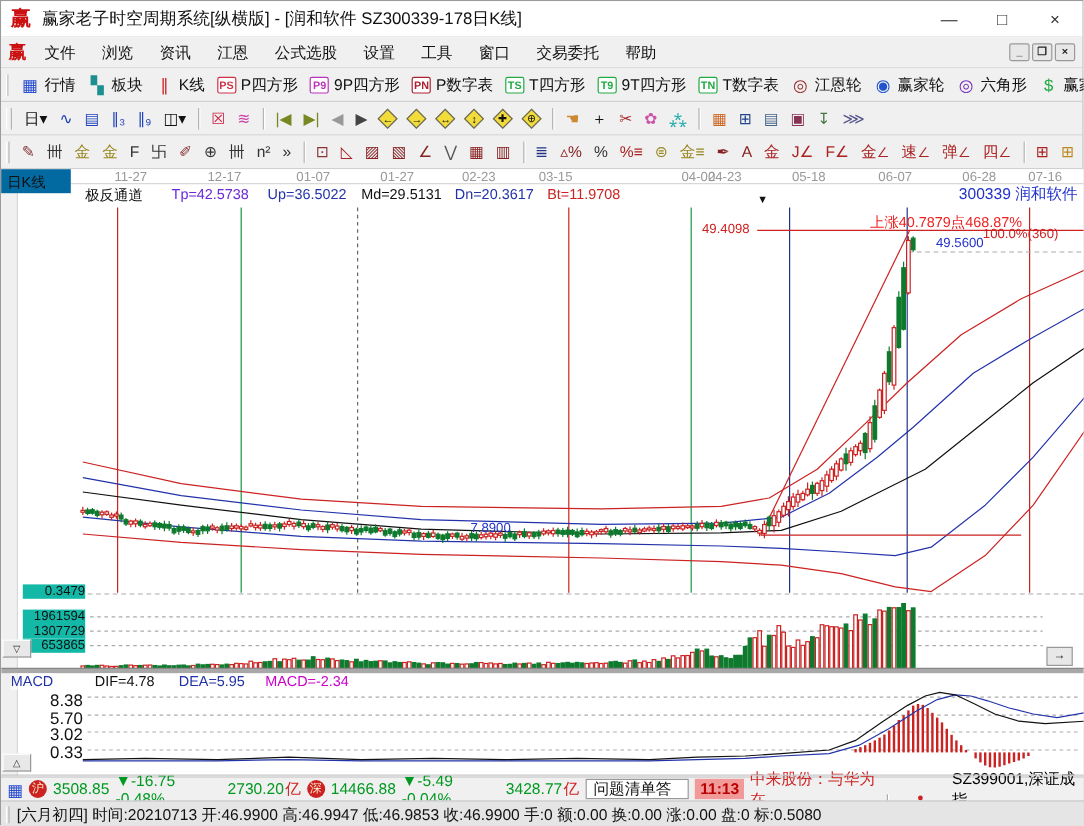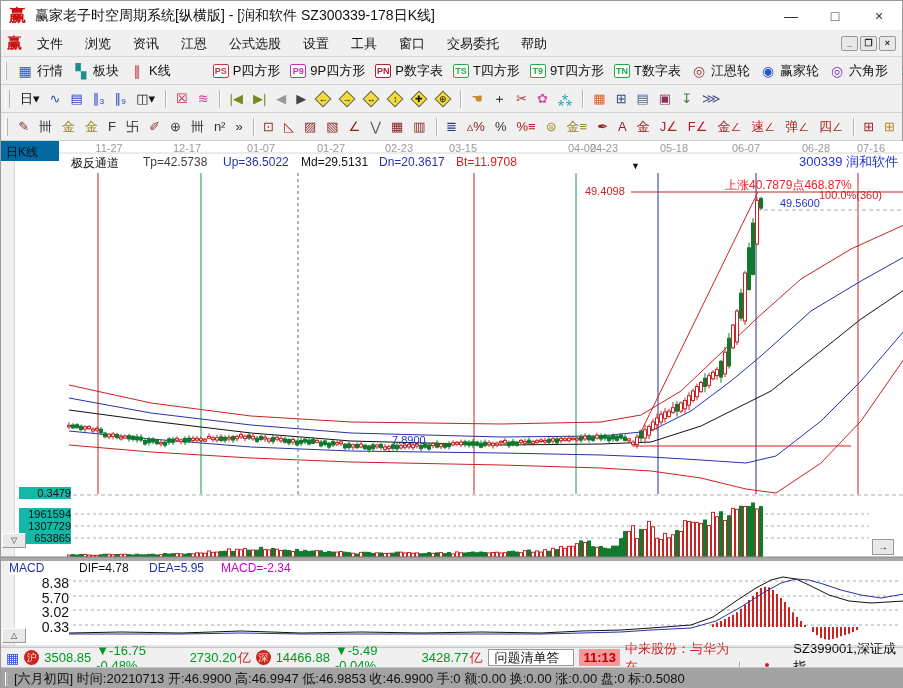--- a/index.html
+++ b/index.html
@@ -35,21 +35,21 @@
   .stock{position:absolute;right:6px;top:12px;font-size:13px;color:#23c;z-index:4}
   .ann{position:absolute;z-index:4;white-space:nowrap}
   .scalelab{position:absolute;left:18px;width:52px;text-align:right;font-size:11px;color:#111;z-index:4;background:#14b8a6}
   .mlab{position:absolute;left:24px;width:44px;text-align:right;font-size:14px;color:#111;z-index:4}
   .panelbtn{position:absolute;left:1px;width:24px;height:15px;background:#e8e8e8;border:1px solid #999;border-top-color:#fff;border-left-color:#fff;font-size:8px;text-align:center;line-height:13px;color:#333;z-index:6}
   .arrowbtn{position:absolute;left:871px;width:22px;height:16px;background:#e8e8e8;border:1px solid #999;font-size:10px;text-align:center;line-height:14px;color:#111;z-index:6}
   .mhead{position:absolute;top:420px;font-size:12px;z-index:5}
   #csvg{position:absolute;left:0;top:0;z-index:2}
   
   .status1{position:absolute;top:646px;left:0;width:903px;height:20px;background:#f0f0f0;border-top:1px solid #c8c8c8;display:flex;align-items:center;padding:0 5px;font-size:13px;gap:5px}
-  .status2{position:absolute;top:666px;left:0;width:903px;height:22px;background:#a3a3a3;border-top:1px solid #c8c8c8;display:flex;align-items:center;padding:0 4px;font-size:13px;color:#111}
+  .status2{position:absolute;top:666px;left:0;width:903px;height:22px;background:#e5e5e5;border-top:1px solid #c8c8c8;display:flex;align-items:center;padding:0 4px;font-size:13px;color:#111}
   .g{color:#009922}
   .r{color:#cc2222}
   .seal{width:15px;height:15px;border-radius:50%;background:#cc2222;color:#ffeecc;font-size:10px;line-height:15px;text-align:center;flex:none}
   .gridico{color:#2a4fd0;font-size:14px}
   .tickbox{background:#fff;border:1px solid #999;padding:0 6px;color:#111;height:17px;line-height:16px}
   .ticktime{background:#f29a9a;color:#b00;padding:0 4px;font-weight:bold;height:17px;line-height:17px}
   .ticknews{color:#cc2222}
   .rgroup{margin-left:auto;display:flex;align-items:flex-end;gap:21px}
   .vsep2{width:1px;height:14px;background:#aaa;box-shadow:1px 0 0 #fff}
   .grip{width:3px;height:14px;border-left:1px solid #fff;border-right:1px solid #b5b5b5;margin-right:6px}
@@ -97,21 +97,21 @@
       </span>
       <span class="tbitem">
         <span class="ti" style="color: rgb(30, 143, 143);">▚</span>
         <span>板块</span>
       </span>
       <span class="tbitem">
         <span class="ti" style="color: rgb(204, 34, 34);">∥</span>
         <span>K线</span>
       </span>
       <span class="tbitem">
-        <span class="ti box" style="color: rgb(204, 51, 68); margin-left: 32px;">PS</span>
+        <span class="ti box" style="color: rgb(204, 51, 68);">PS</span>
         <span>P四方形</span>
       </span>
       <span class="tbitem">
         <span class="ti box" style="color: rgb(187, 51, 187);">P9</span>
         <span>9P四方形</span>
       </span>
       <span class="tbitem">
         <span class="ti box" style="color: rgb(170, 34, 51);">PN</span>
         <span>P数字表</span>
       </span>
@@ -838,21 +838,21 @@
         <span class="dlabel" style="left: 462px;">03-15</span>
         <span class="dlabel" style="left: 533px; margin-left: 48px;">04-02</span>
         <span class="dlabel" style="left: 603px;">04-23</span>
         <span class="dlabel" style="left: 673px;">05-18</span>
         <span class="dlabel" style="left: 745px;">06-07</span>
         <span class="dlabel" style="left: 815px;">06-28</span>
         <span class="dlabel" style="left: 870px;">07-16</span>
       </div>
     <div>
         <span class="ind" style="left: 70px; color: rgb(17, 17, 17);">极反通道</span>
-        <span class="ind" style="left: 142px; color: #404040;">Tp=42.5738</span>
+        <span class="ind" style="left: 142px; color: #6d28d9;">Tp=42.5738</span>
         <span class="ind" style="left: 222px; color: rgb(34, 51, 170);">Up=36.5022</span>
         <span class="ind" style="left: 300px; color: rgb(17, 17, 17);">Md=29.5131</span>
         <span class="ind" style="left: 378px; color: rgb(34, 51, 170);">Dn=20.3617</span>
         <span class="ind" style="left: 455px; color: rgb(204, 34, 34);">Bt=11.9708</span>
       </div>
     <div class="stock">300339  润和软件</div>
 
     <div class="ann" style="left:630px;top:20px;font-size:9px;color:#111">▼</div>
     <div class="ann" style="left:584px;top:44px;font-size:11px;color:#cc2222">49.4098</div>
     <div class="ann" style="left:724px;top:36px;font-size:12px;color:#ee2222">上涨40.7879点468.87%</div>

